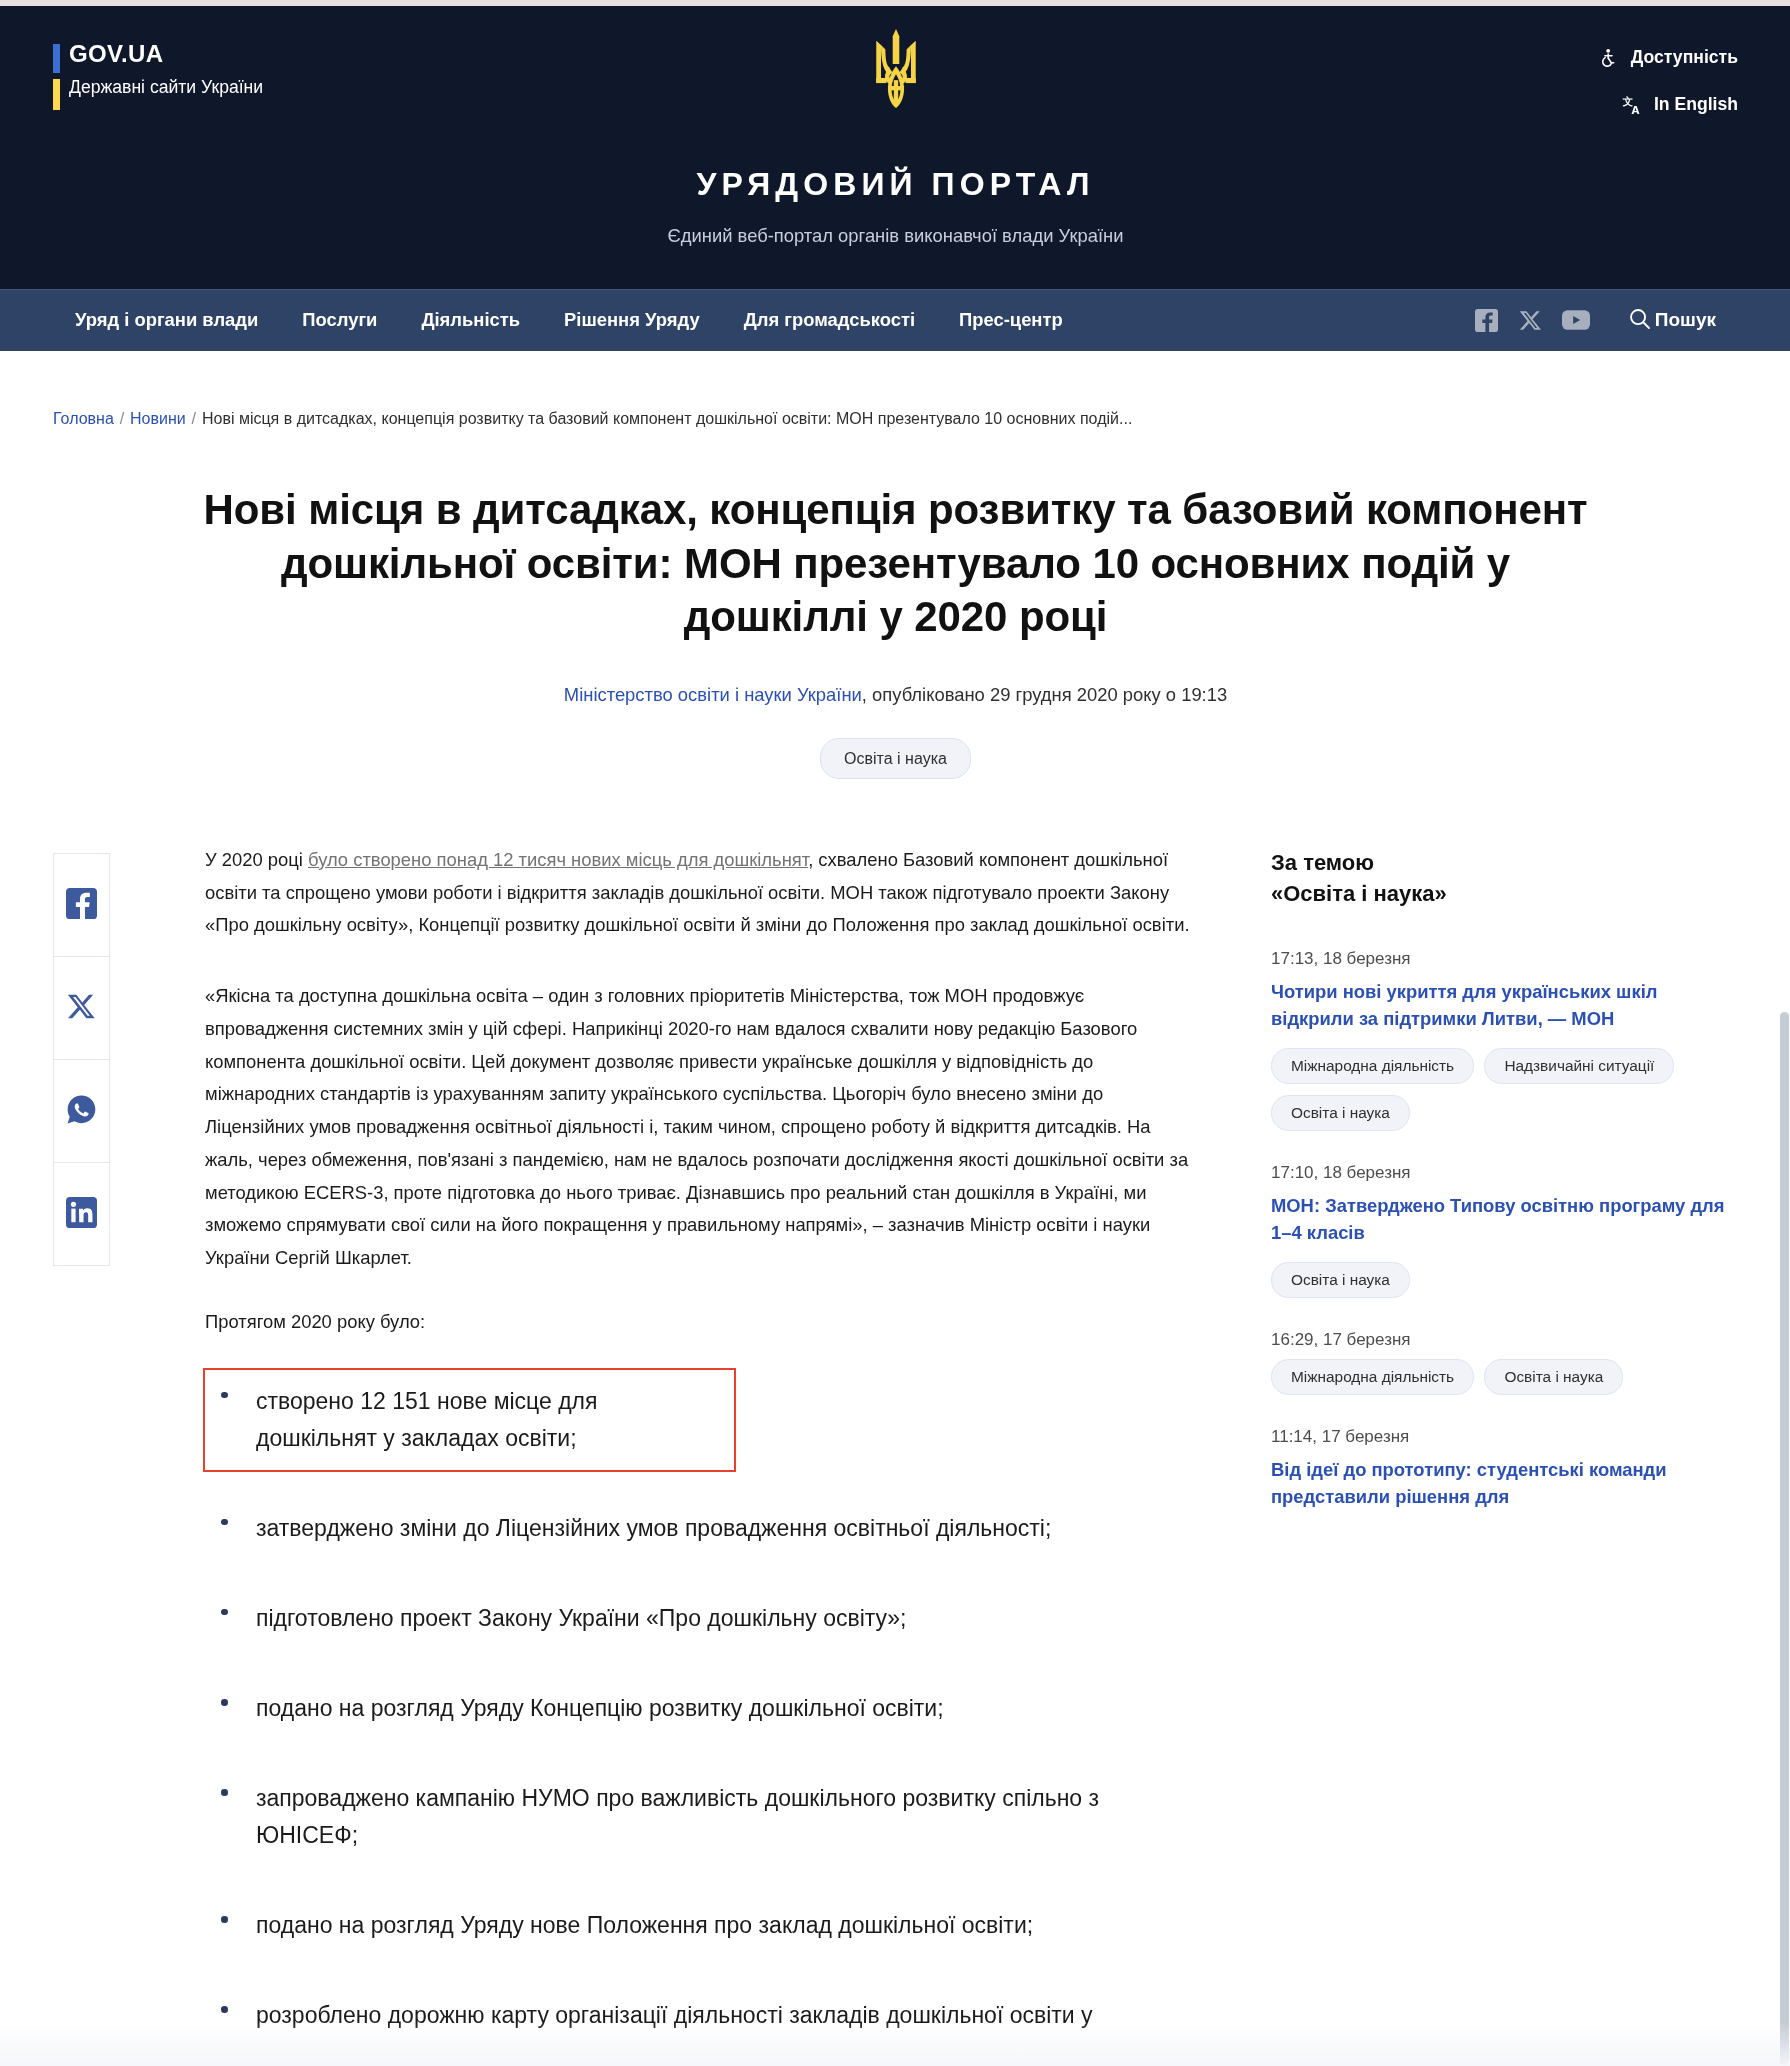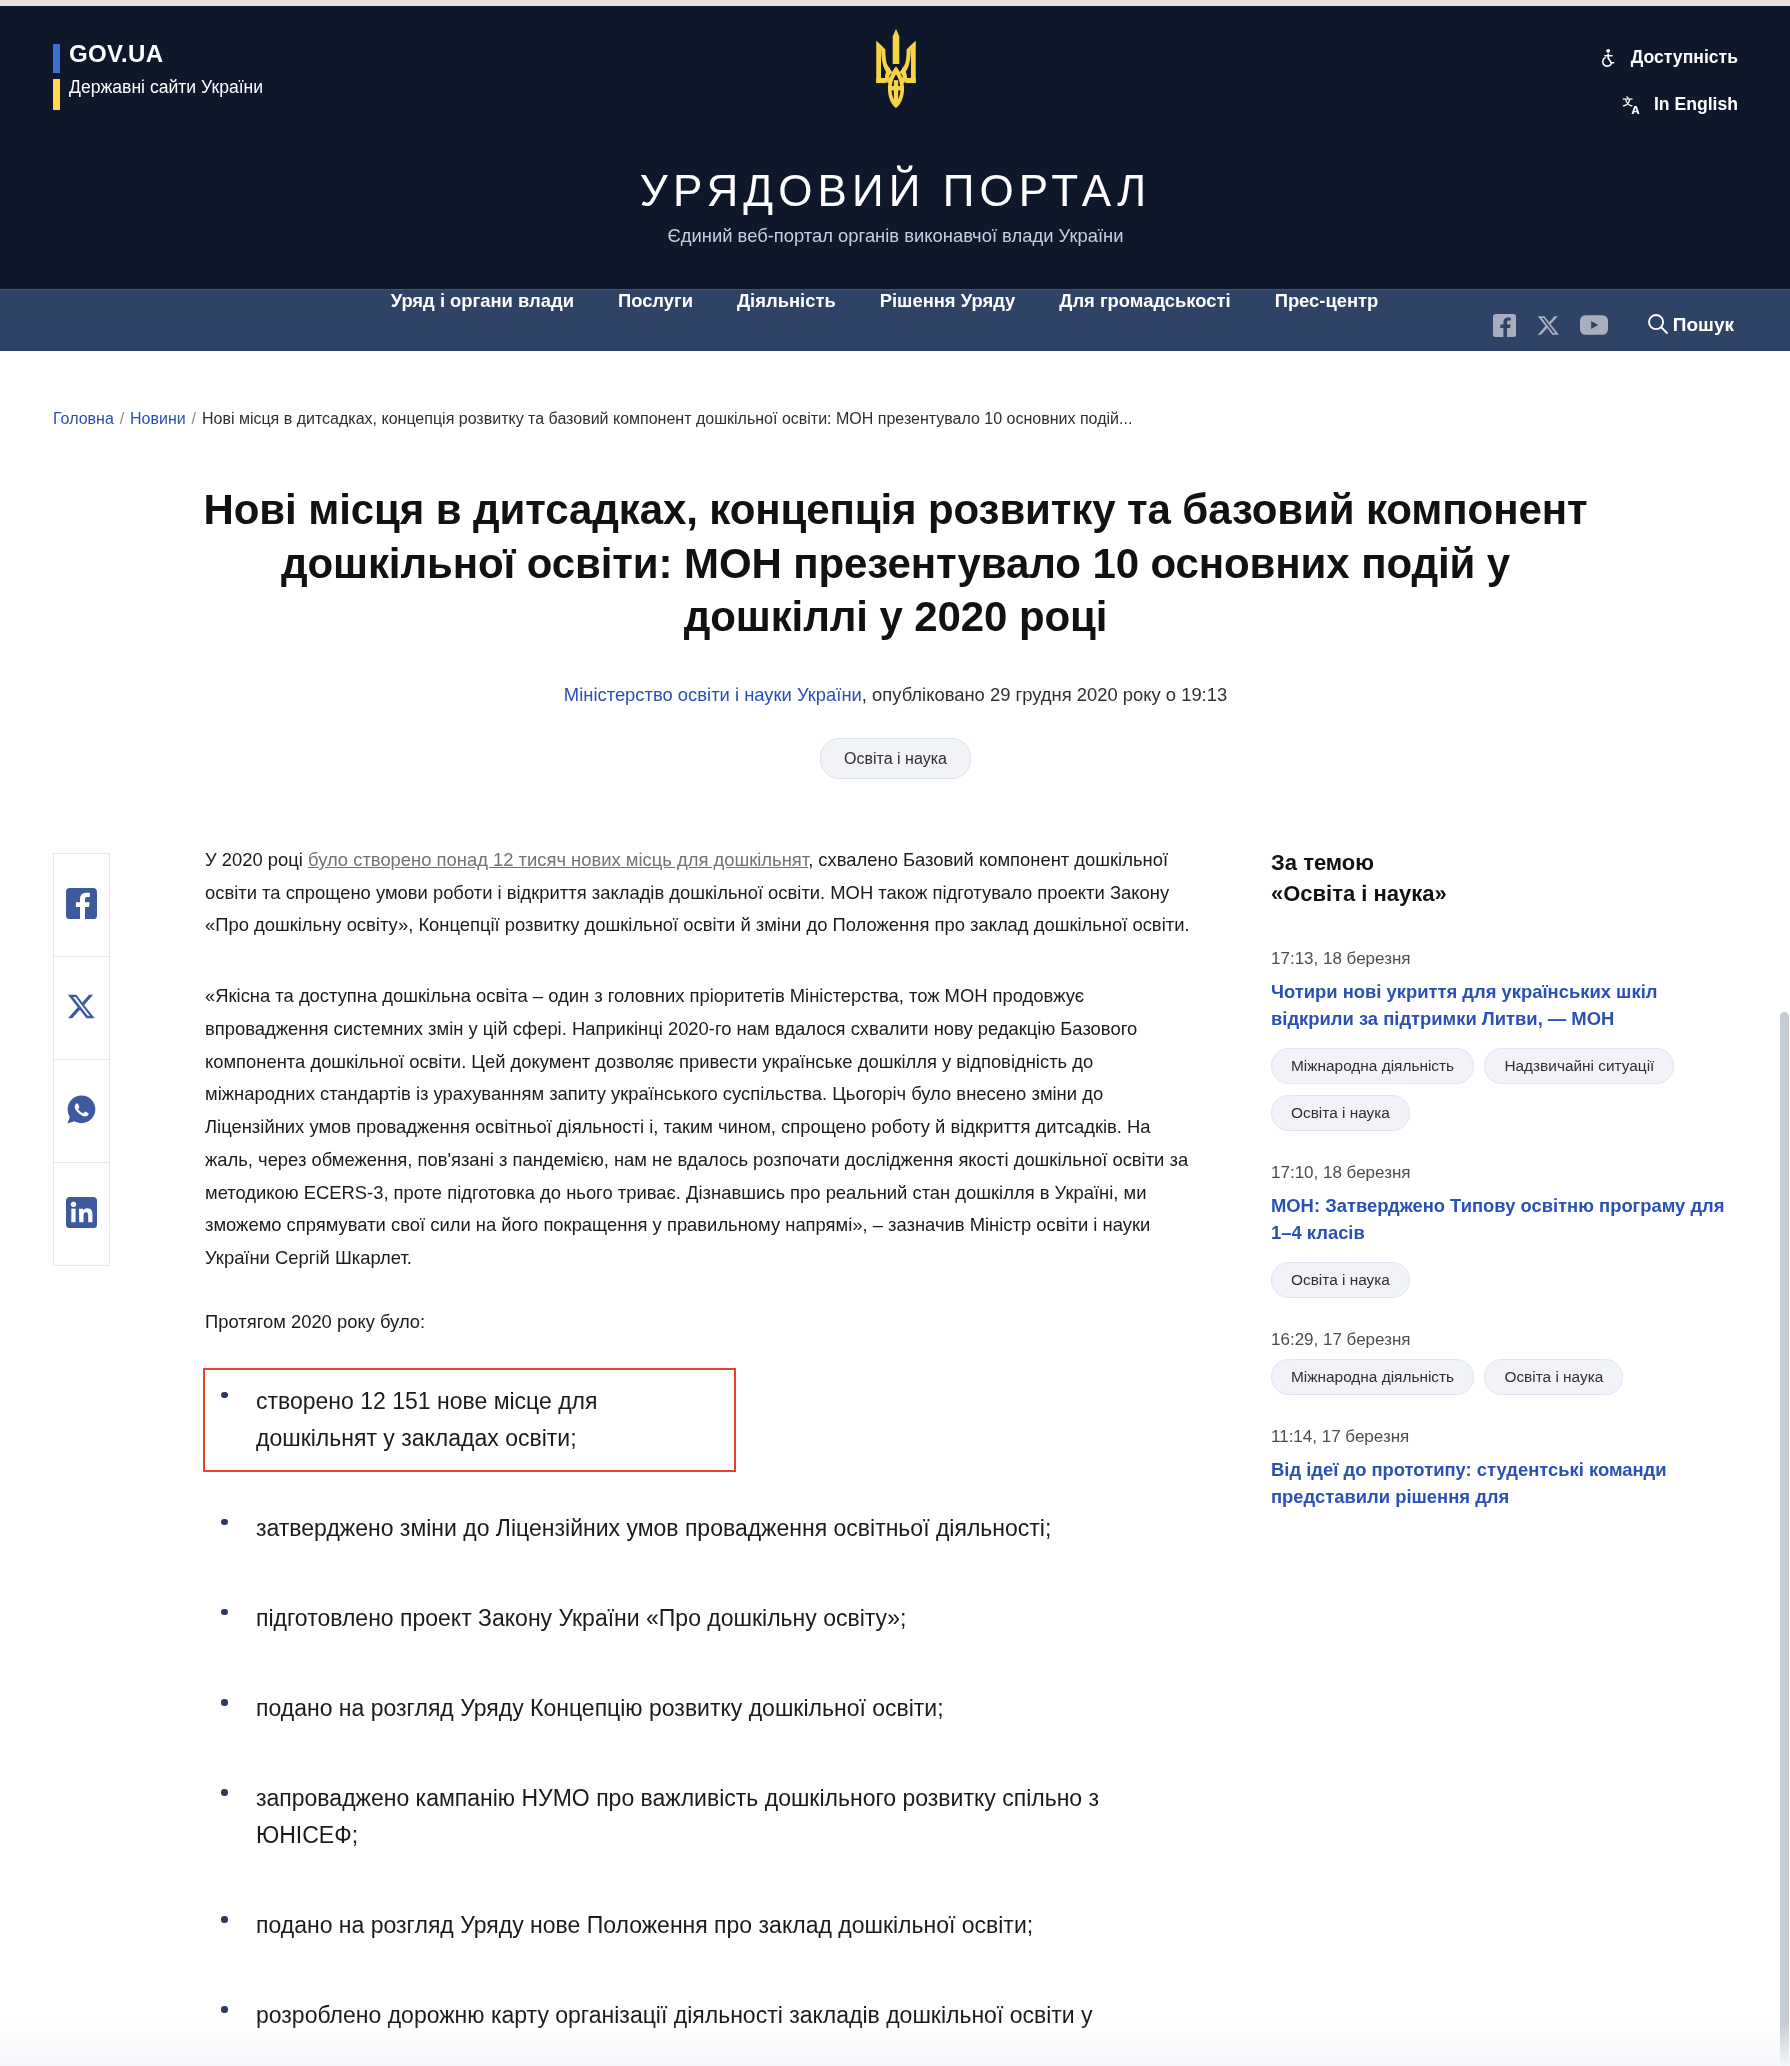--- a/index.html
+++ b/index.html
@@ -94,22 +94,22 @@
   .util-row:last-child { margin-bottom: 0; }
   .util-ico { display: inline-flex; width: 22px; height: 22px; align-items:center; justify-content:center; }
 
   
   .portal-title {
     position: absolute;
     left: 0; right: 0;
     top: 160px;
     text-align: center;
     color: #ffffff;
-    font-size: 44px;
-    font-weight: 400;
+    font-size: 32px;
+    font-weight: 700;
     letter-spacing: 5.1px;
     text-transform: uppercase;
   }
   .portal-sub {
     position: absolute;
     left: 0; right: 0;
     top: 219px;
     text-align: center;
     color: #c7cedd;
     font-size: 18.4px;
@@ -120,22 +120,21 @@
   .nav-bar {
     background: #2e4365;
     border-top: 0.7px solid #41557a;
     height: 62px;
     position: relative;
   }
   .nav-inner {
     display: flex;
     align-items: center;
     height: 100%;
-    padding: 0 57px;
-    flex-direction: column;
+    padding: 0 75px;
   }
   .nav-links {
     display: flex;
     align-items: center;
     gap: 0px;
   }
   .nav-link {
     color: #ffffff;
     font-size: 18.4px;
     font-weight: 600;

